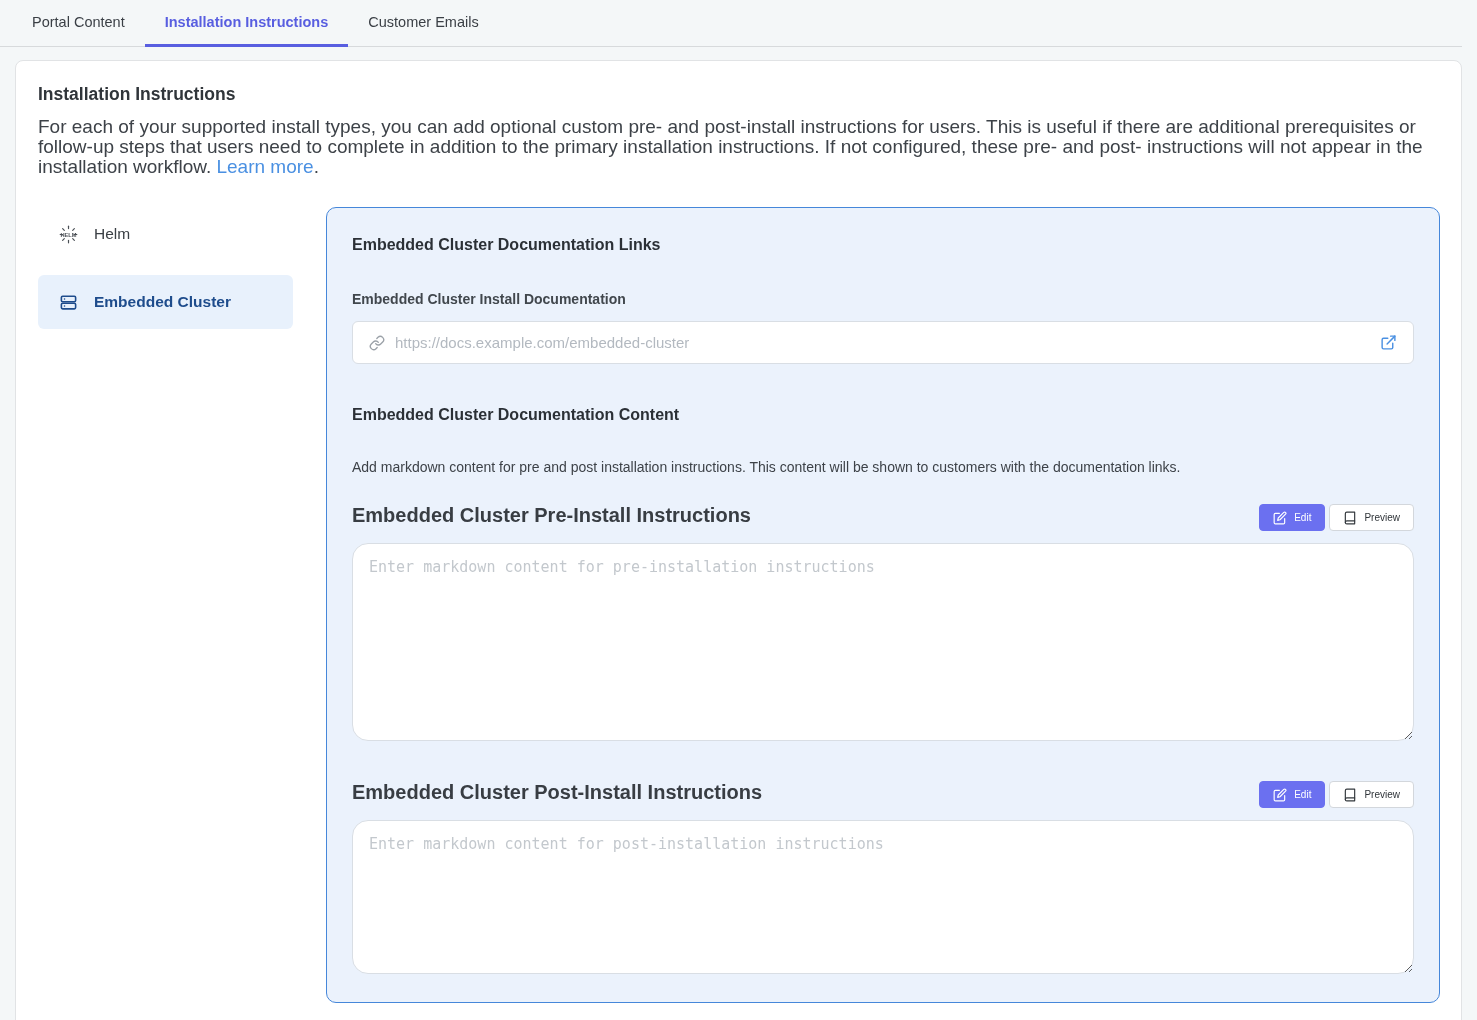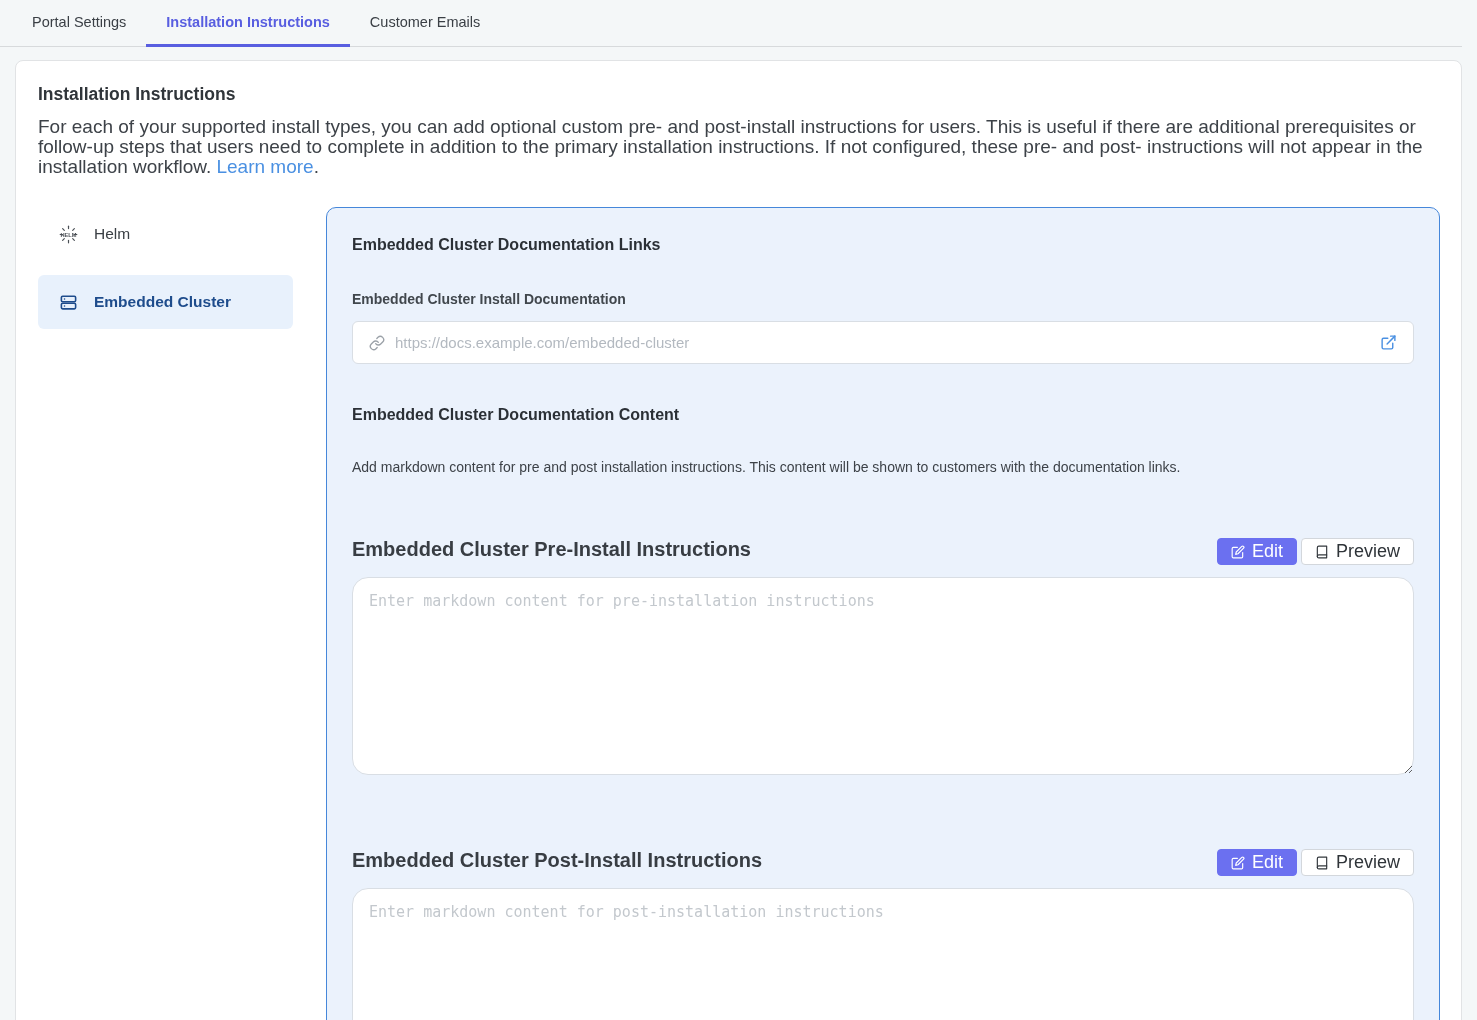--- a/index.html
+++ b/index.html
@@ -158,25 +158,24 @@
     color: #383d43;
     padding-bottom: 4px;
   }
   .btn-group { display: flex; gap: 4px; }
   .btn {
     display: inline-flex;
     align-items: center;
     gap: 7px;
     height: 27px;
     padding: 0 13px;
-    font-size: 18px;
+    font-size: 10px;
     border-radius: 4px;
     cursor: pointer;
     font-family: "Liberation Sans", sans-serif;
-    margin-top: 34px;
   }
   .btn-edit {
     background: #6b70f0;
     border: 1px solid #6b70f0;
     color: #ffffff;
   }
   .btn-preview {
     background: #ffffff;
     border: 1px solid #d3d7dc;
     color: #2f3439;
@@ -191,27 +190,27 @@
     border-radius: 16px;
     padding: 14px 16px;
     font-family: "DejaVu Sans Mono", monospace;
     font-size: 15px;
     color: #3a3f45;
     resize: both;
     outline: none;
     display: block;
   }
   textarea.md-area::placeholder { color: #c3c8cd; }
-  textarea.post-area { height: 197px; }
+  textarea.post-area { height: 154px; }
 </style>
 </head>
 <body>
 
 <nav class="tabbar">
-  <div class="tab">Portal Settings</div>
+  <div class="tab">Portal Content</div>
   <div class="tab active">Installation Instructions</div>
   <div class="tab">Customer Emails</div>
 </nav>
 
 <main class="card">
   <h1 class="page-title">Installation Instructions</h1>
   <p class="page-desc">
     <span>For each of your supported install types, you can add optional custom pre- and post-install instructions for users. This is useful if there are additional prerequisites or follow-up steps that users need to complete in addition to the primary installation instructions. If not configured, these pre- and post- instructions will not appear in the installation workflow.</span>
     <a href="#">Learn more</a><span>.</span>
   </p>

